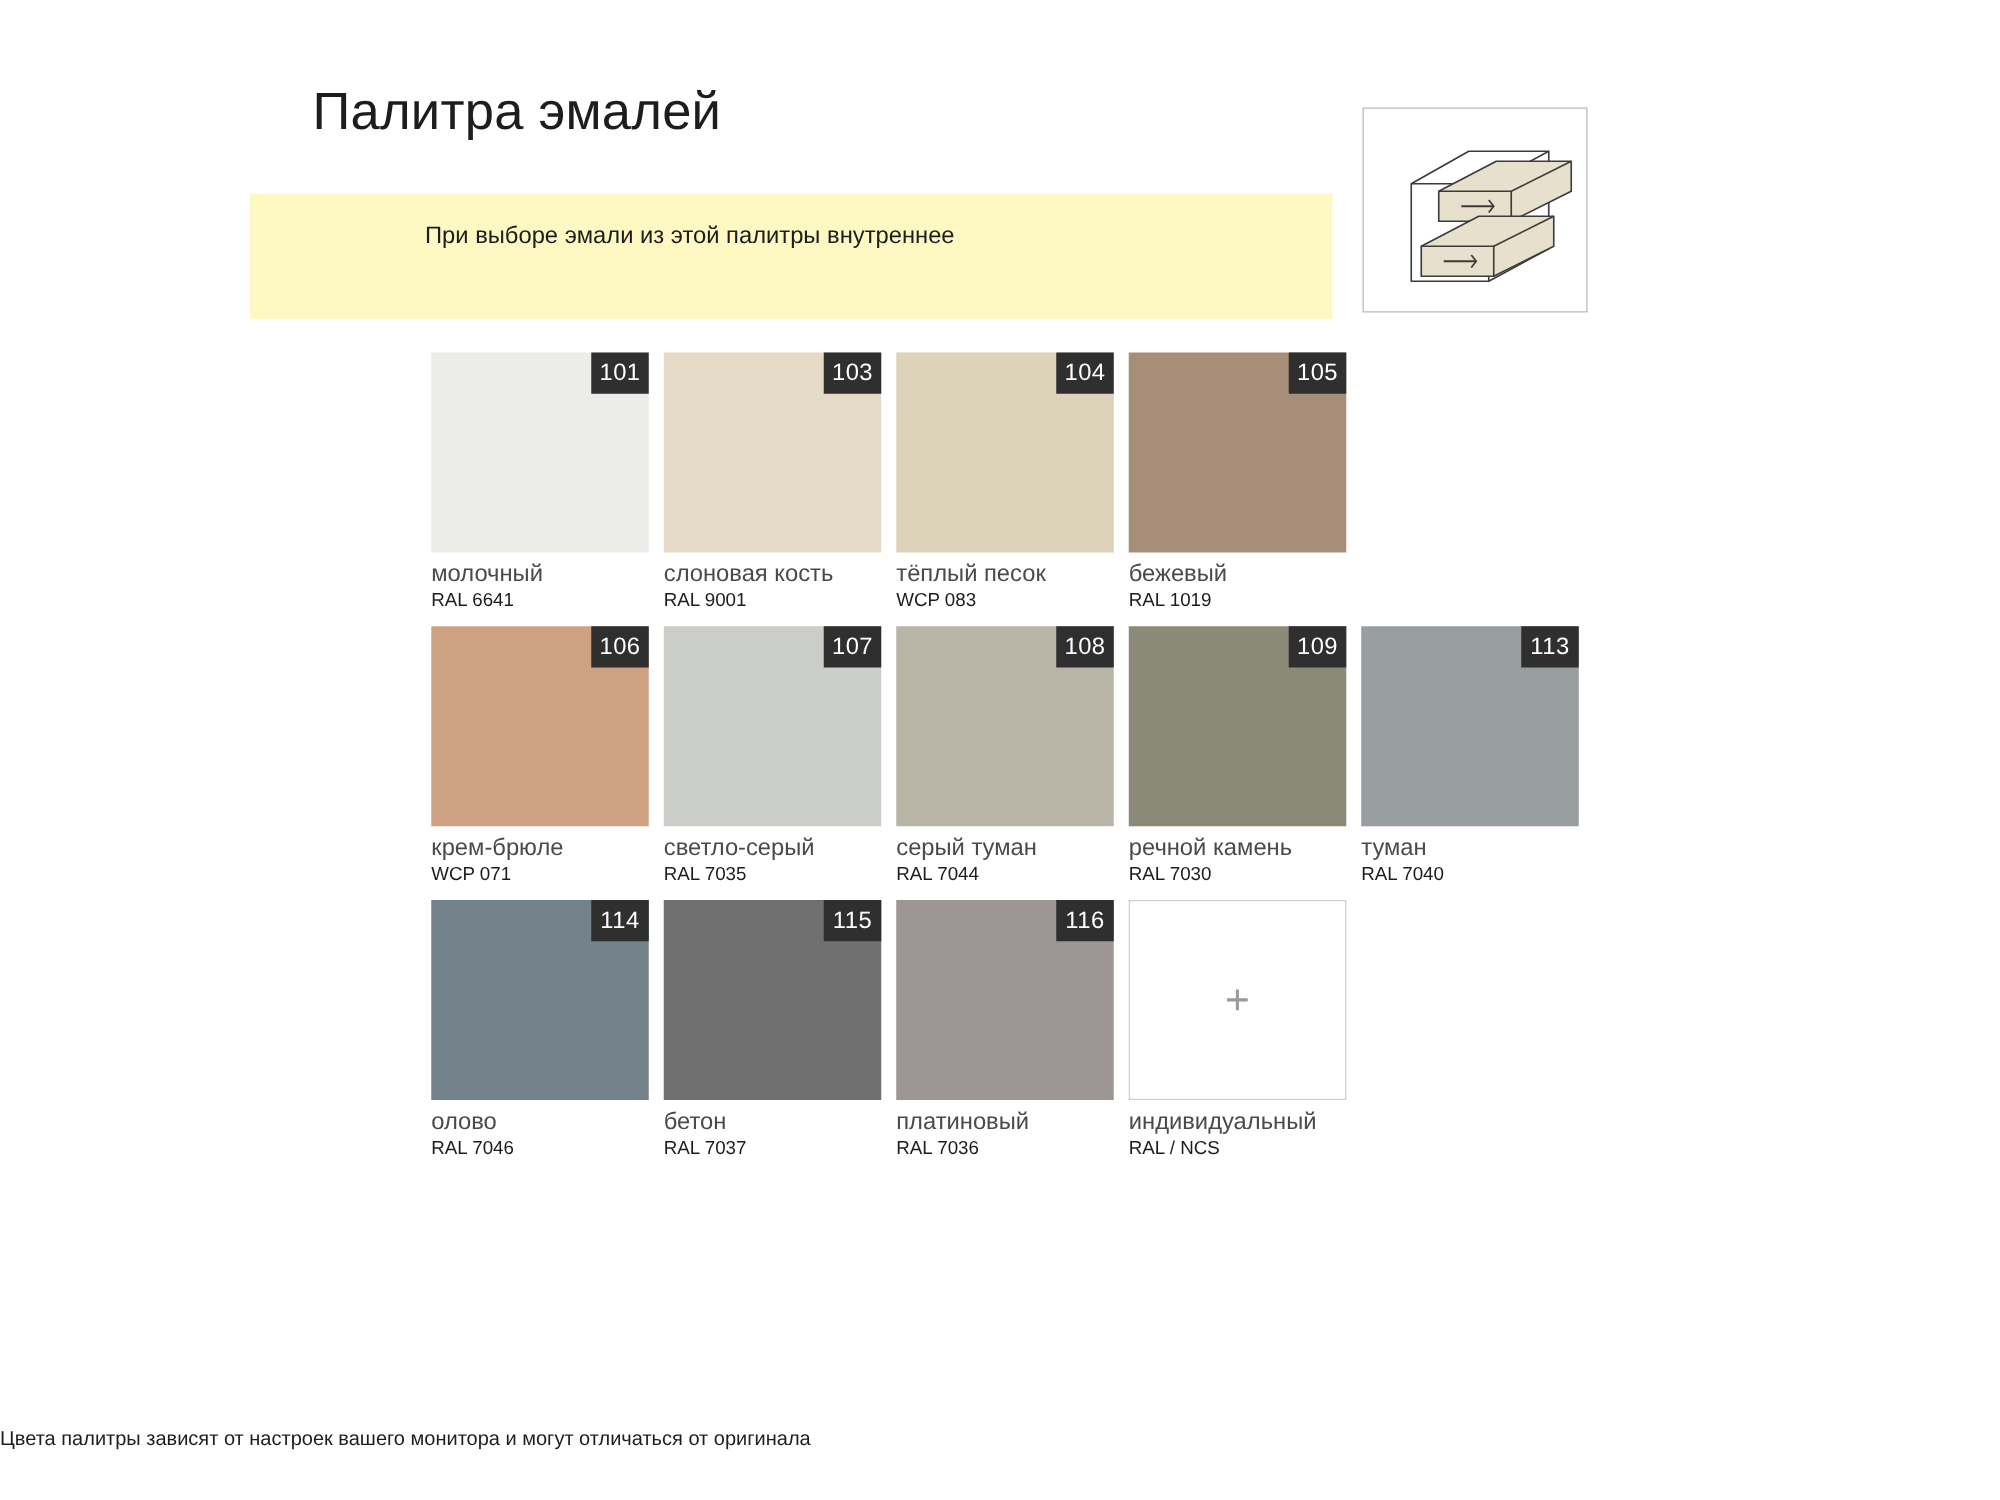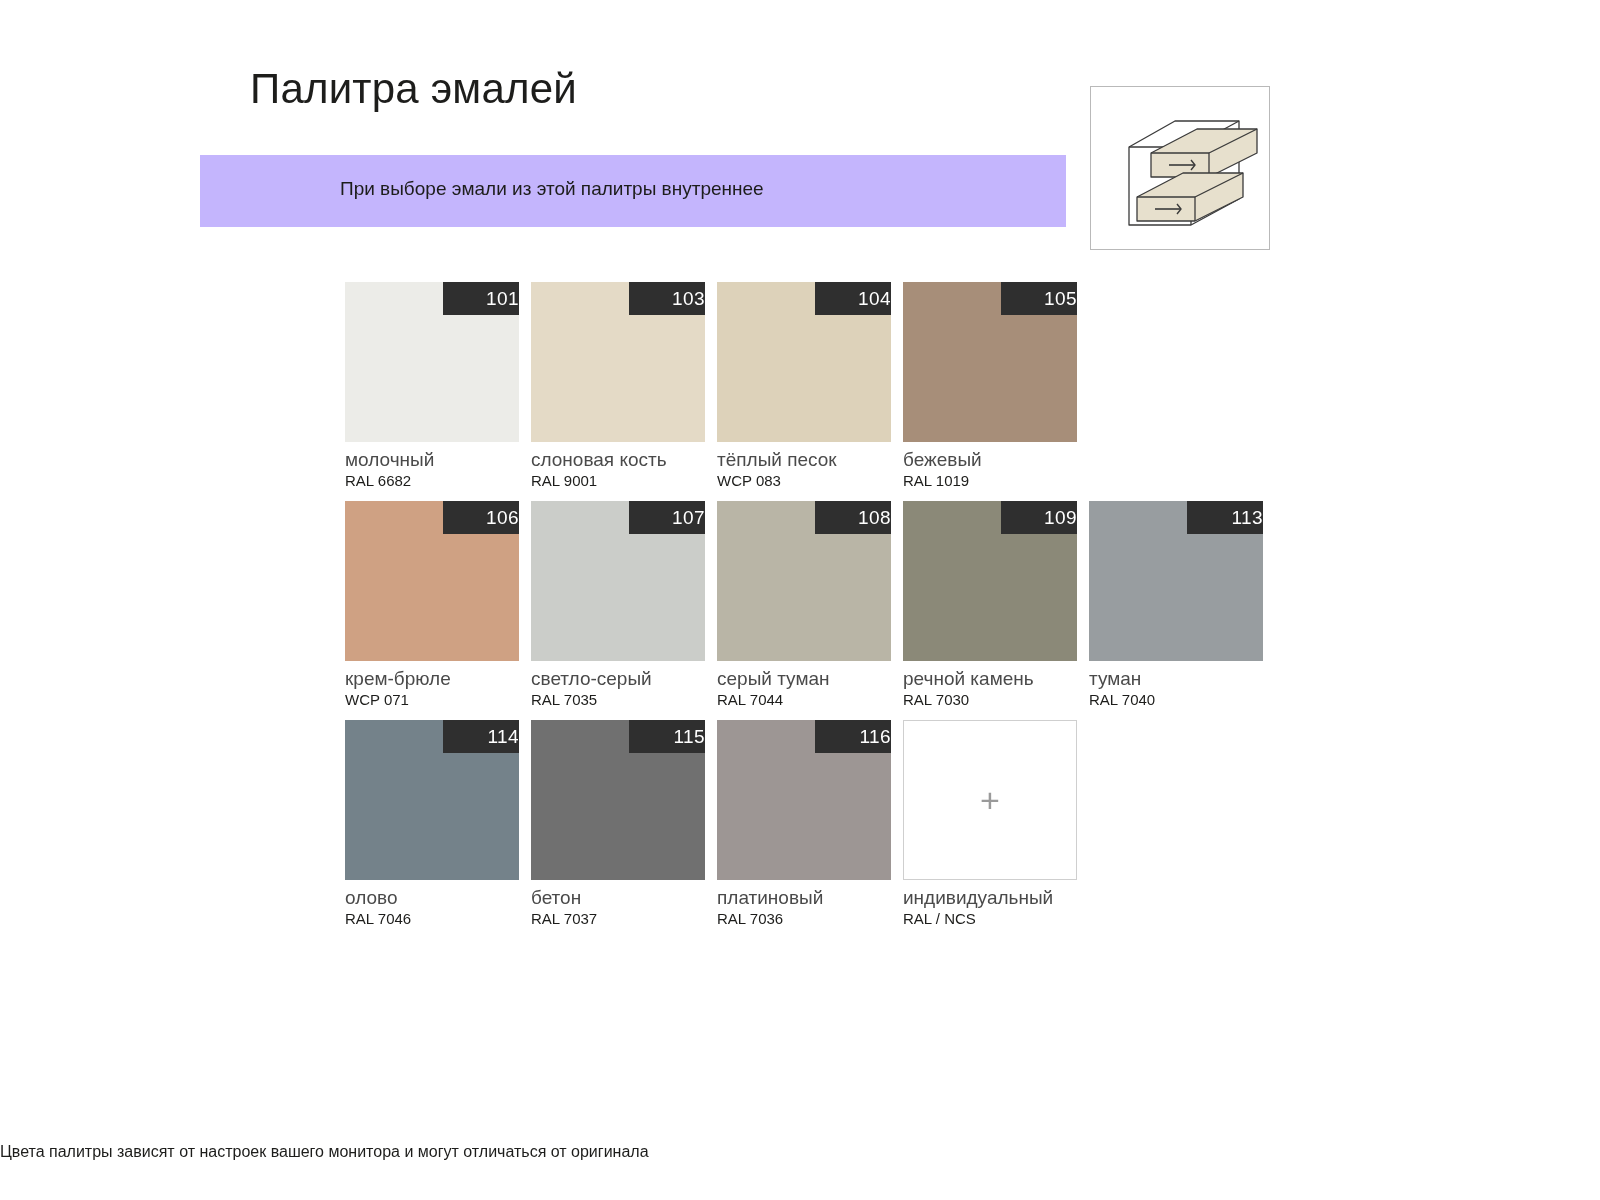--- a/index.html
+++ b/index.html
@@ -33,22 +33,22 @@
     color: #1d1d1b;
     white-space: nowrap;
     margin-top: 20px;
   }
 
   .notice {
     position: absolute;
     left: 200px;
     top: 155px;
     width: 866px;
-    height: 72px;
-    background: #c4b5fd;
+    height: 100px;
+    background: #fef9c3;
   }
   .notice-text {
     position: absolute;
     left: 140px;
     top: 20px;
     width: 700px;
     font-size: 19px;
     line-height: 27px;
     color: #1d1d1b;
   }
@@ -102,23 +102,22 @@
   .badge {
     position: absolute;
     right: 0;
     top: 0;
     width: 46px;
     height: 33px;
     background: #2f2f2f;
     color: #ffffff;
     font-size: 19px;
     line-height: 33px;
-    text-align: right;
+    text-align: center;
     letter-spacing: 0.4px;
-    padding-left: 30px;
   }
   .plus {
     position: absolute;
     left: 50%;
     top: 50%;
     transform: translate(-50%, -50%);
     color: #9a9a9a;
     font-size: 34px;
     line-height: 1;
     font-weight: 300;
@@ -188,21 +187,21 @@
 
   <div class="grid">
 
     <div class="row">
       <div class="cell">
         <div class="swatch-wrap">
           <div class="swatch" style="background:#ecece8"></div>
           <div class="badge">101</div>
         </div>
         <div class="label">молочный</div>
-        <div class="code">RAL 6682</div>
+        <div class="code">RAL 6641</div>
       </div>
       <div class="cell">
         <div class="swatch-wrap">
           <div class="swatch" style="background:#e4dac6"></div>
           <div class="badge">103</div>
         </div>
         <div class="label">слоновая кость</div>
         <div class="code">RAL 9001</div>
       </div>
       <div class="cell">

